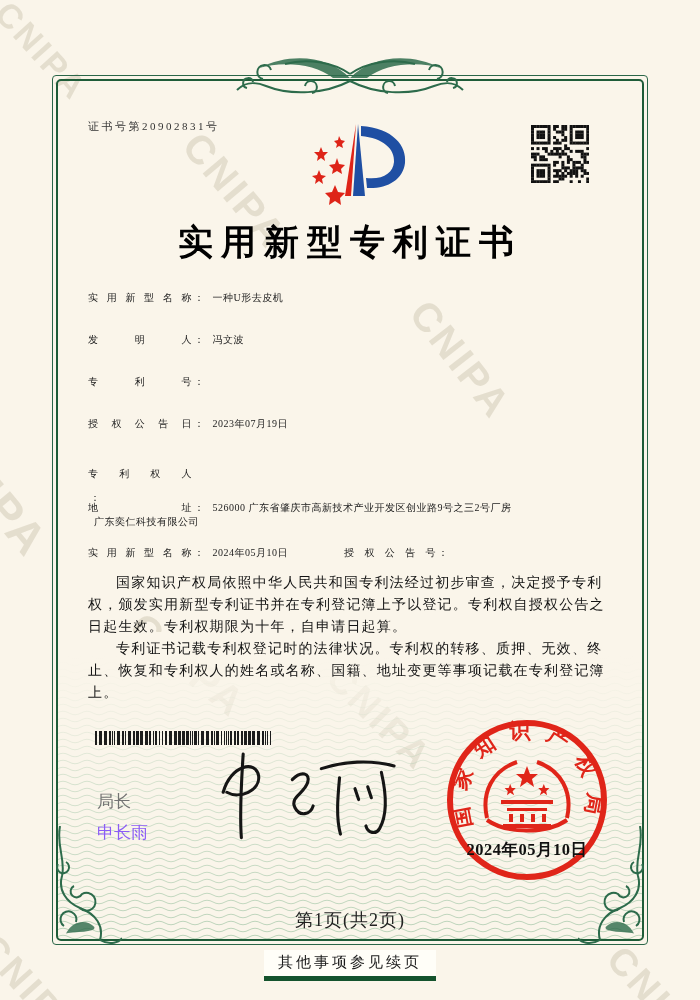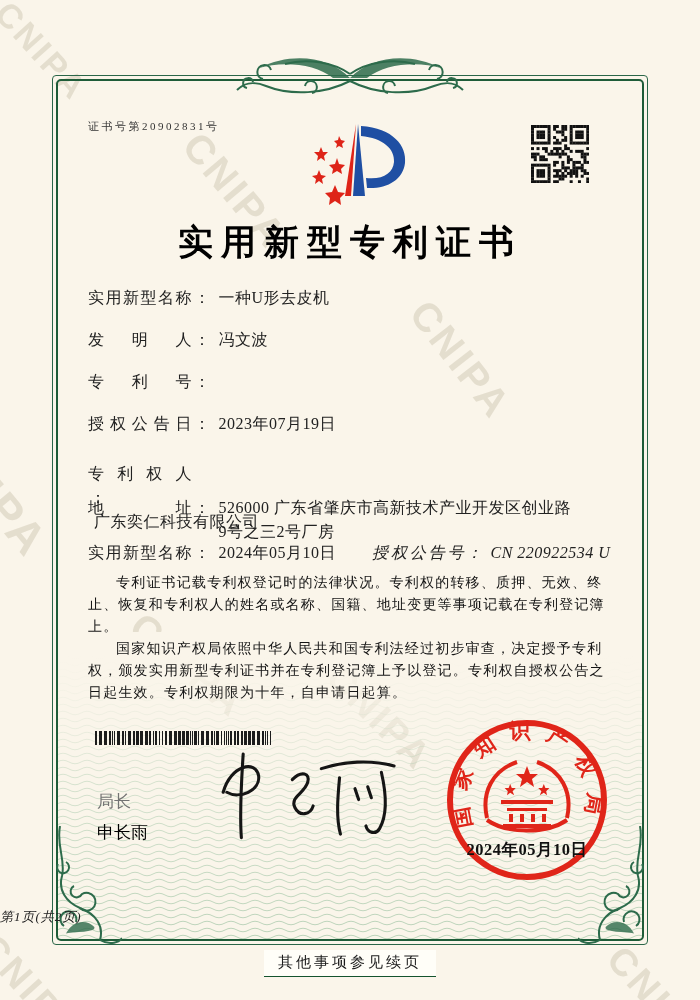--- a/index.html
+++ b/index.html
@@ -18,46 +18,46 @@
   .wavefade{position:absolute;left:57px;top:632px;width:586px;height:150px;z-index:2;
             background:linear-gradient(#faf5ea 15%,rgba(250,245,234,0));}
   .ornament{position:absolute;z-index:4;}
   
   .certno{position:absolute;left:88px;top:119px;font-size:11px;letter-spacing:2.5px;color:#333;z-index:5;}
   .logo{position:absolute;left:295px;top:116px;z-index:5;}
   .qr{position:absolute;left:531px;top:125px;z-index:5;}
   .title{position:absolute;left:0;top:219px;width:100%;text-align:center;font-size:35px;
          font-weight:bold;letter-spacing:8px;color:#000000;z-index:5;}
   
-  .frow{position:absolute;left:88px;display:flex;align-items:flex-start;font-size:16px;
+  .frow{position:absolute;left:88px;display:flex;align-items:flex-start;font-size:10px;
         color:#222;z-index:5;letter-spacing:0.5px;line-height:24px;}
   .flabel{display:inline-block;width:104px;text-align:justify;text-align-last:justify;flex:none;}
   .fcolon{flex:none;margin:0 2px 0 2px;}
   .fvalue{margin-left:6px;}
   .addr .fvalue{max-width:360px;}
-  .pair2{display:flex;margin-left:36px;font-style:italic;}
+  .pair2{display:flex;margin-left:56px;}
   .pair2 .flabel{width:92px;}
   
   .body-text{position:absolute;left:88px;top:572px;width:530px;z-index:5;}
   .body-text p{margin:0;text-indent:2em;font-size:14px;line-height:22px;
                letter-spacing:1.2px;color:#141414;}
   
   .barcode{position:absolute;left:95px;top:731px;z-index:5;}
   .signer-title{position:absolute;left:97px;top:790px;font-size:17px;font-weight:500;
         font-family:"Liberation Sans","DejaVu Sans",sans-serif;color:#737373;z-index:5;}
   .signer-name{position:absolute;left:97px;top:821px;font-size:17px;font-weight:500;
-        font-family:Liberation Serif, serif;color:#000000;z-index:5;}
+        font-family:Liberation Serif, serif;color:#8b5cf6;z-index:5;}
   .signature{position:absolute;left:200px;top:745px;z-index:5;}
   .seal{position:absolute;left:443px;top:716px;width:168px;height:168px;z-index:6;}
   .seal-date{position:absolute;left:50%;top:123px;transform:translateX(-50%);
         font-size:16.5px;font-weight:bold;color:#111;white-space:nowrap;letter-spacing:0.5px;}
-  .pagenum{position:absolute;left:0;top:908px;width:100%;text-align:left;font-size:13px;
-        letter-spacing:1px;color:#222;z-index:5;font-style:italic;}
+  .pagenum{position:absolute;left:0;top:908px;width:100%;text-align:center;font-size:18px;
+        letter-spacing:1px;color:#222;z-index:5;}
   .note{position:absolute;left:50%;top:950px;transform:translateX(-50%);
-        background:#fffef8;border-bottom:1px solid #14532d;padding:3px 14px 4px;
+        background:#fffef8;border-bottom:5px solid #14532d;padding:3px 14px 4px;
         font-size:15px;letter-spacing:3px;color:#1a1a1a;z-index:5;white-space:nowrap;}
 </style>
 </head>
 <body>
 
 <div class="page">
 
   <div class="wm" style="left:16px;top:-6px;font-size:34px;transform:rotate(48deg);">CNIPA</div>
   <div class="wm" style="left:208px;top:124px;font-size:40px;transform:rotate(50deg);">CNIPA</div>
   <div class="wm" style="left:436px;top:292px;font-size:40px;transform:rotate(52deg);">CNIPA</div>
@@ -424,27 +424,26 @@
     <span class="fcolon">：</span>
     <span class="fvalue">526000 广东省肇庆市高新技术产业开发区创业路9号之三2号厂房</span>
   </div>
   <div class="frow" style="top:541px;">
     <span class="flabel">实用新型名称</span>
     <span class="fcolon">：</span>
     <span class="fvalue">2024年05月10日</span>
     <span class="pair2">
       <span class="flabel">授权公告号</span>
       <span class="fcolon">：</span>
-      <span class="fvalue">CN 220922534 U</span>
     </span>
   </div>
 
   <div class="body-text">
+    <p>国家知识产权局依照中华人民共和国专利法经过初步审查，决定授予专利权，颁发实用新型专利证书并在专利登记簿上予以登记。专利权自授权公告之日起生效。专利权期限为十年，自申请日起算。</p>
     <p>专利证书记载专利权登记时的法律状况。专利权的转移、质押、无效、终止、恢复和专利权人的姓名或名称、国籍、地址变更等事项记载在专利登记簿上。</p>
-    <p>国家知识产权局依照中华人民共和国专利法经过初步审查，决定授予专利权，颁发实用新型专利证书并在专利登记簿上予以登记。专利权自授权公告之日起生效。专利权期限为十年，自申请日起算。</p>
   </div>
 
   <svg class="barcode" id="barcode" width="182" height="15">
       <rect x="0" y="0" width="2" height="14" fill="#1c1c1c"></rect>
       <rect x="4" y="0" width="3" height="14" fill="#1c1c1c"></rect>
       <rect x="9" y="0" width="3" height="14" fill="#1c1c1c"></rect>
       <rect x="14" y="0" width="2" height="14" fill="#1c1c1c"></rect>
       <rect x="17" y="0" width="1" height="14" fill="#1c1c1c"></rect>
       <rect x="19" y="0" width="1" height="14" fill="#1c1c1c"></rect>
       <rect x="22" y="0" width="3" height="14" fill="#1c1c1c"></rect>

